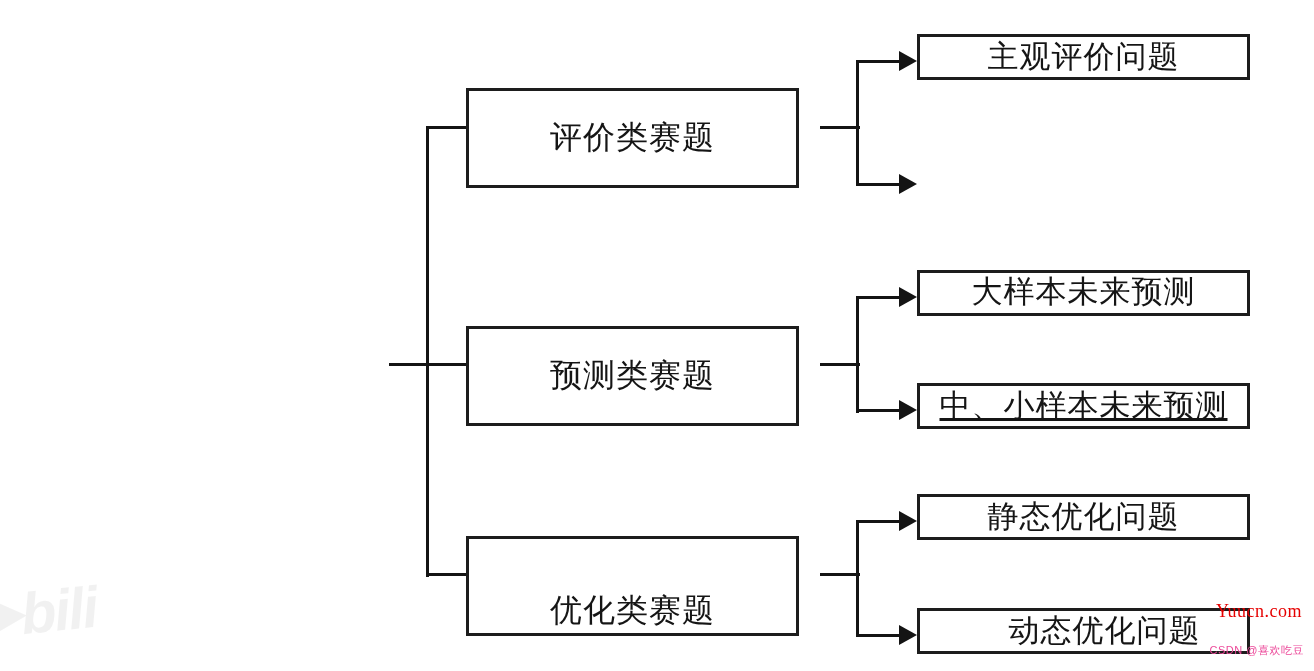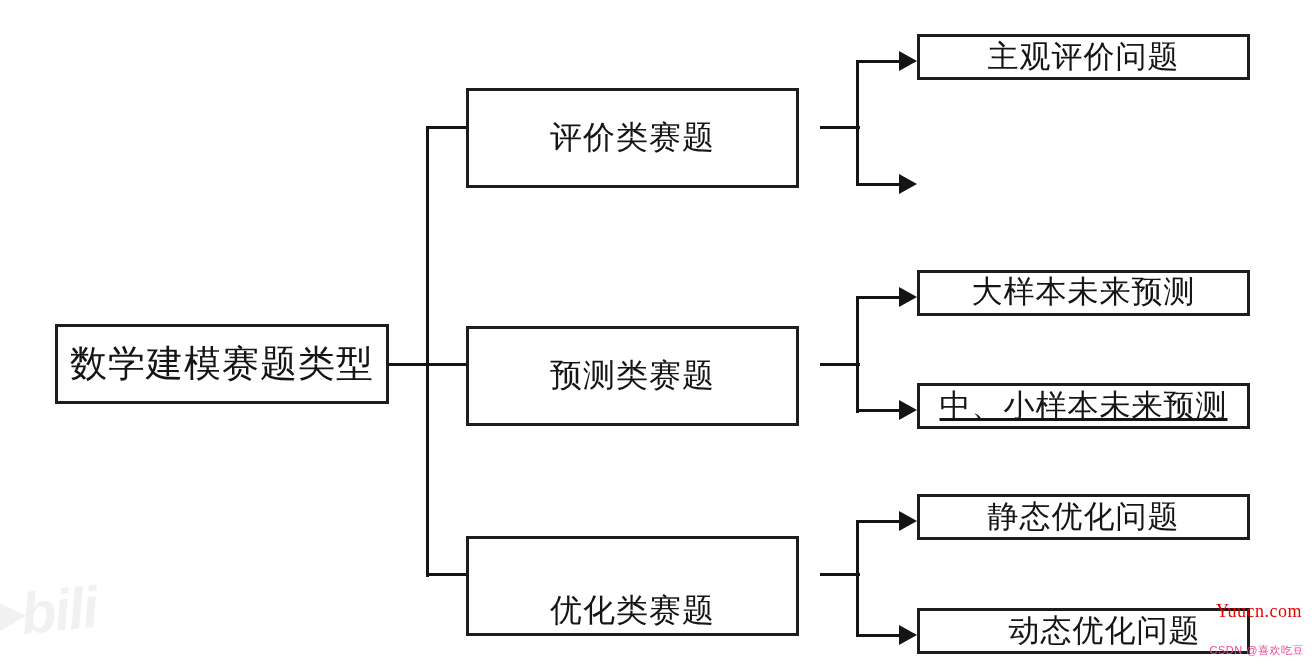--- a/index.html
+++ b/index.html
@@ -114,23 +114,20 @@
   <div class="arrow" style="left:899px; top:287px;"></div>
   <div class="arrow" style="left:899px; top:400px;"></div>
 
   <div class="line" style="left:820px; top:573px; width:40px; height:3px;"></div>
   <div class="line" style="left:856px; top:520px; width:3px; height:117px;"></div>
   <div class="line" style="left:856px; top:520px; width:45px; height:3px;"></div>
   <div class="line" style="left:856px; top:634px; width:45px; height:3px;"></div>
   <div class="arrow" style="left:899px; top:511px;"></div>
   <div class="arrow" style="left:899px; top:625px;"></div>
 
-  <div class="node root-box">
-    <span class="lbl">数学建模赛题类型</span>
-  </div>
 
   <div class="node mid-box mid-eval">
     <span class="lbl">评价类赛题</span>
   </div>
   <div class="node mid-box mid-pred">
     <span class="lbl">预测类赛题</span>
   </div>
   <div class="node mid-box mid-opt">
     <span class="lbl">优化类赛题</span>
   </div>

